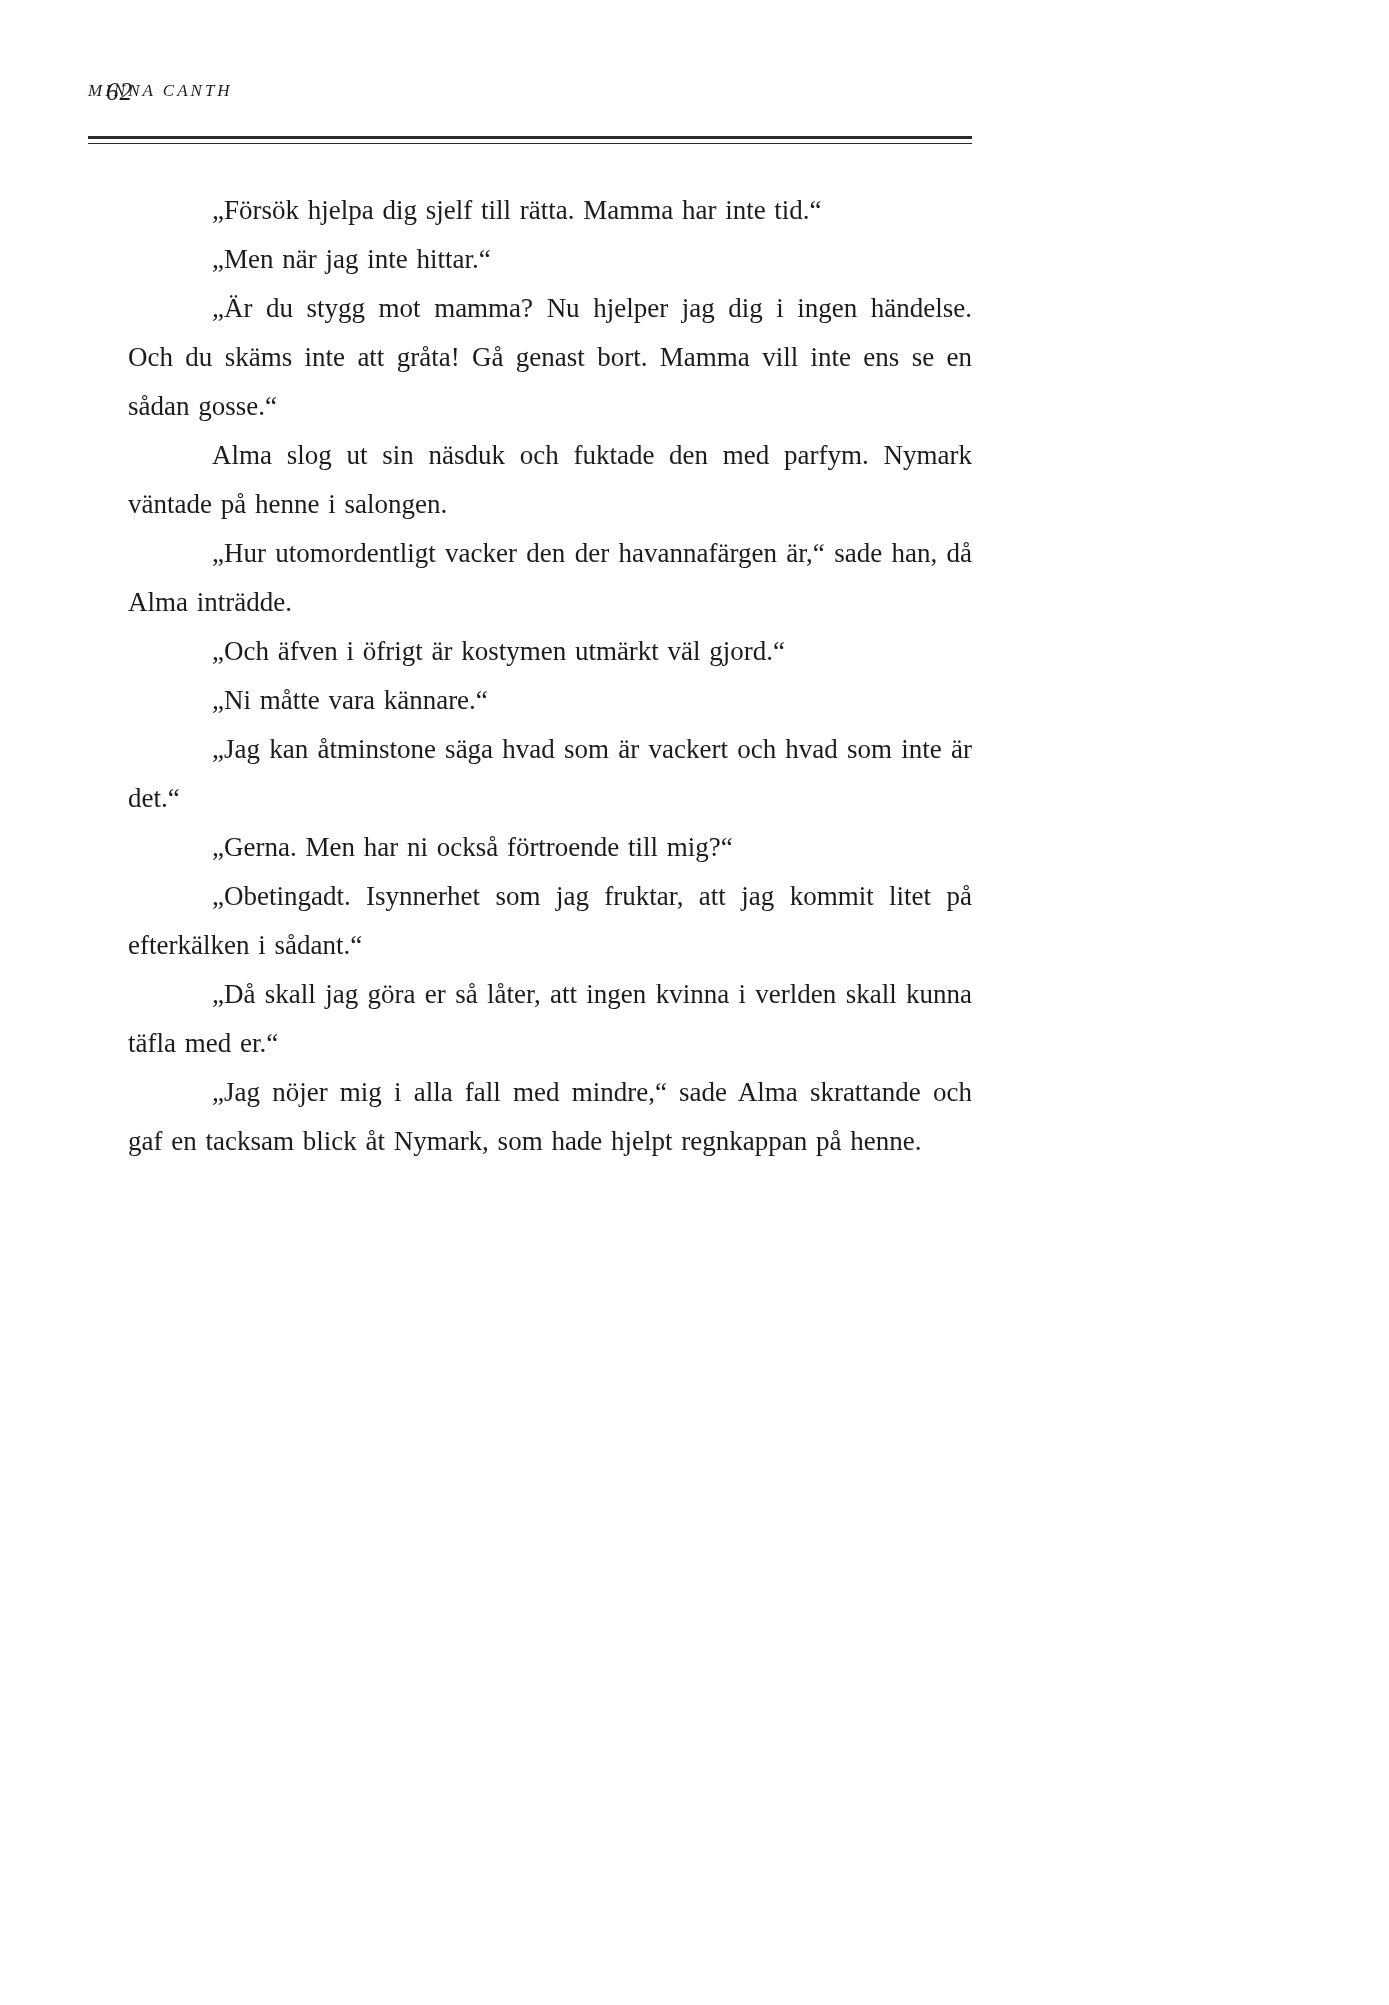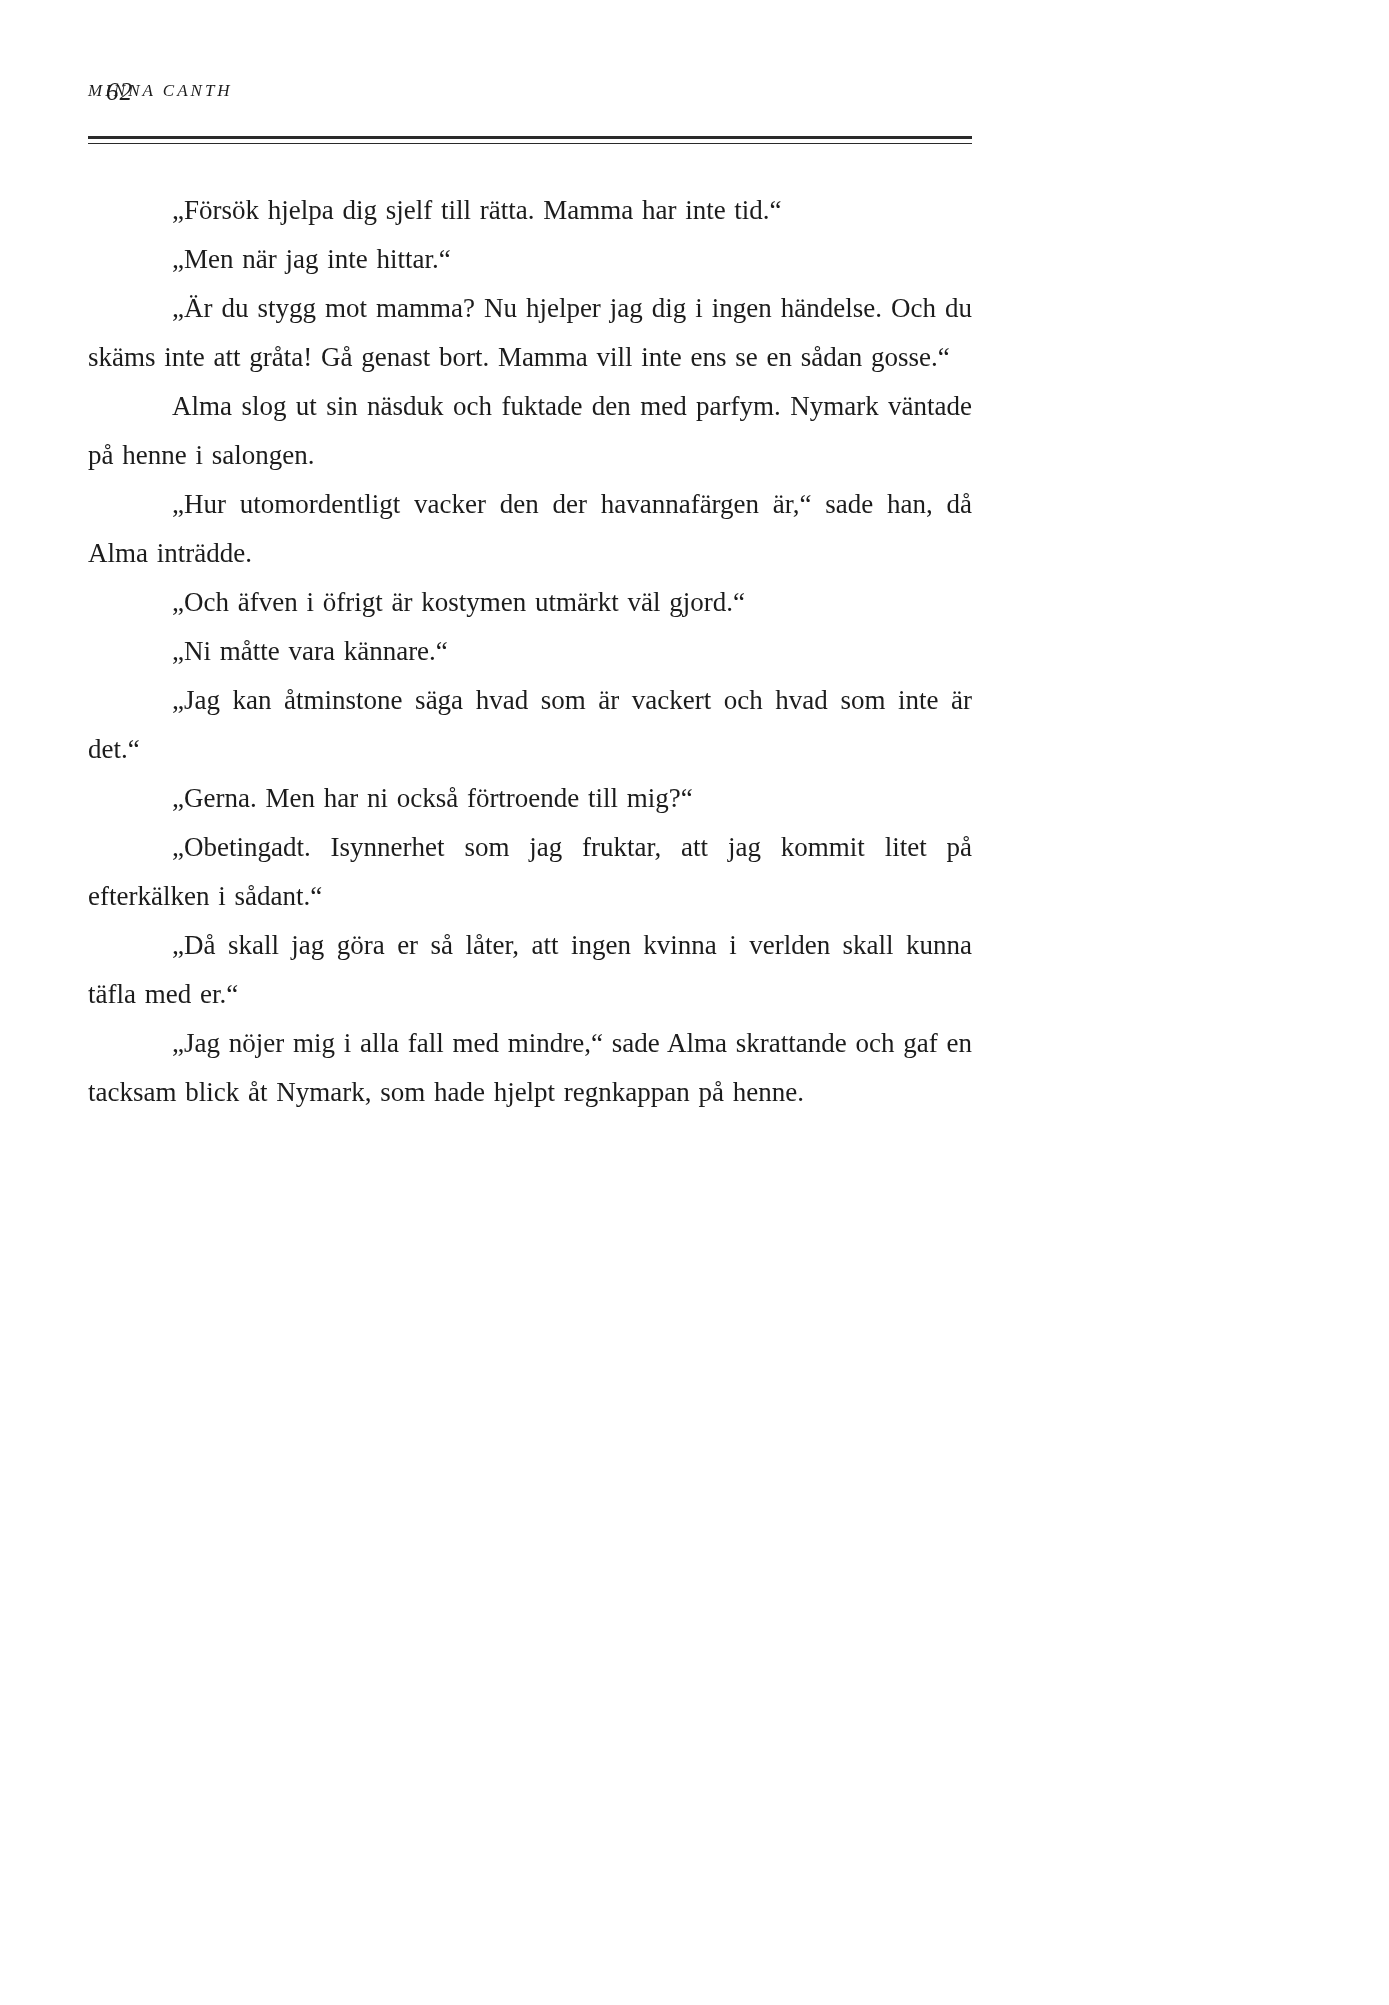--- a/index.html
+++ b/index.html
@@ -43,20 +43,21 @@
     letter-spacing: 3px;
   }
   .head-rule {
     margin-top: 18px;
     height: 4px;
     border-top: 3px solid #2a2a2a;
     border-bottom: 1px solid #2a2a2a;
   }
   .body-text {
     margin-top: 42px;
+    margin-left: 40px;
   }
   .body-text p {
     margin: 0;
     font-size: 27px;
     line-height: 49px;
     text-align: justify;
     text-indent: 84px;
     word-spacing: 2px;
   }
 </style>

